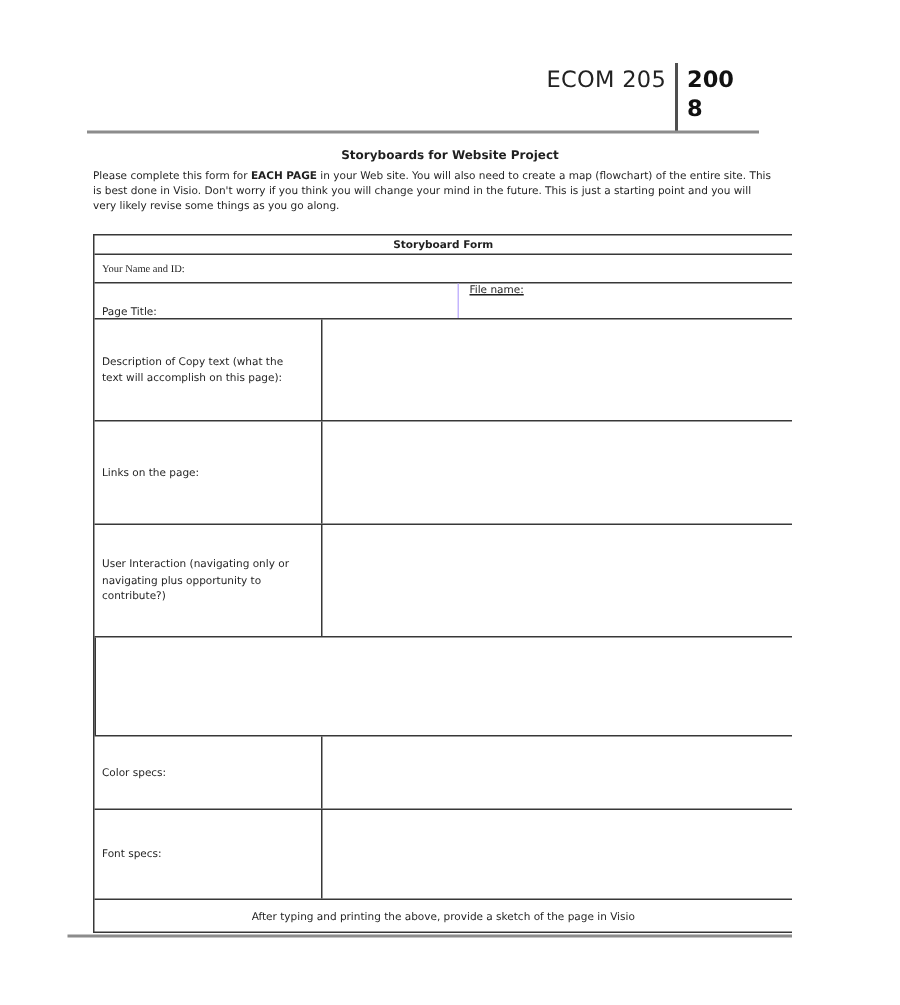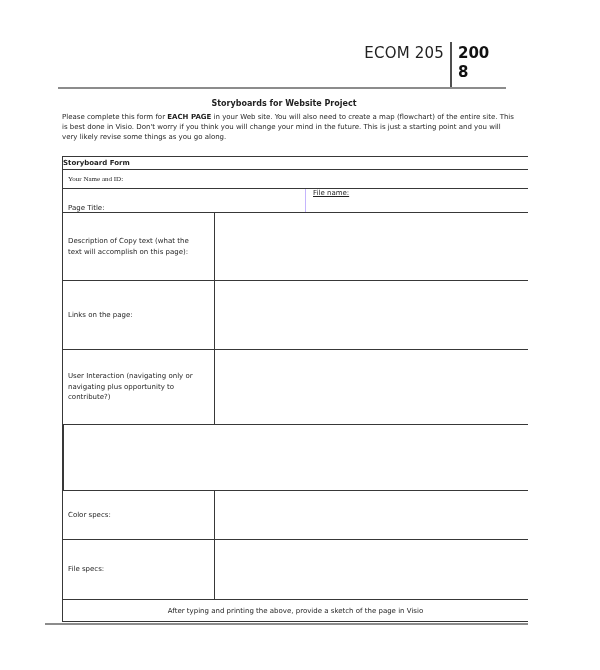--- a/index.html
+++ b/index.html
@@ -11,29 +11,29 @@
   }
 
   
   .doc-header { position:absolute; left:58px; top:42px; width:448px; height:46px; display:flex; }
   .course { flex:1; text-align:right; font-size:15px; padding-right:6px; padding-top:2px; letter-spacing:0.2px; color:#222; }
   .year-cell { width:56px; border-left:2px solid #4f4f4f; padding-left:6px; padding-top:2px; }
   .year-text { display:block; width:36px; font-weight:700; font-size:15px; line-height:19px; word-break:break-all; color:#111; }
   .header-rule { position:absolute; left:58px; top:87px; width:448px; height:2px; background:#8c8c8c; }
 
   
-  .doc-title { position:absolute; left:58px; top:99px; width:452px; text-align:center; font-weight:700; font-size:8px; }
+  .doc-title { position:absolute; left:74px; top:99px; width:452px; text-align:center; font-weight:700; font-size:8px; }
   .intro { position:absolute; left:62px; top:112px; width:452px; font-size:7px; line-height:1.45; }
   .intro b { font-weight:700; }
 
   
   .form { position:absolute; left:62px; top:156px; width:467px; border:1px solid #383838; background:#fff; }
   .form-row { display:flex; border-top:1px solid #383838; }
   .form-row:first-child { border-top:none; }
-  .r-tabletitle { height:12px; align-items:center; font-weight:700; font-size:7px; }
+  .r-tabletitle { height:12px; align-items:center; justify-content:center; font-weight:700; font-size:7px; }
   .r-name { height:19px; align-items:center; font-size:7px; padding-left:5px;font-family:Liberation Serif, serif; }
   .r-pagetitle { height:24px; font-size:7px; }
   .cell-pagetitle { width:242px; display:flex; align-items:flex-end; padding-left:5px; }
   .cell-filename { flex:1; border-left:1px solid #c4b5fd; display:flex; padding-left:7px;text-decoration:underline; }
   .detail { font-size:7px;gap:11px; }
   .cell-label { width:140px; display:flex; align-items:center; padding:2px 4px 2px 5px; line-height:1.5; }
   .cell-value { flex:1; border-left:1px solid #383838; }
   .h-desc { height:68px; } .h-links { height:69px; } .h-user { height:75px; }
   .h-graph { height:66px; } .h-color { height:49px; } .h-font { height:60px; }
   .r-footer { height:22px; align-items:center; justify-content:center; text-align:center; font-size:7px; }
@@ -93,21 +93,21 @@
     <div class="form-row detail h-graph">
       <div class="cell-value"></div>
     </div>
 
     <div class="form-row detail h-color">
       <div class="cell-label">Color specs:</div>
       <div class="cell-value"></div>
     </div>
 
     <div class="form-row detail h-font">
-      <div class="cell-label">File specs:</div>
+      <div class="cell-label">Font specs:</div>
       <div class="cell-value"></div>
     </div>
 
     <div class="form-row r-footer">
       <span>After typing and printing the above, provide a sketch of the page in Visio</span>
     </div>
 
   </div>
 
   <div class="footer-rule"></div>

